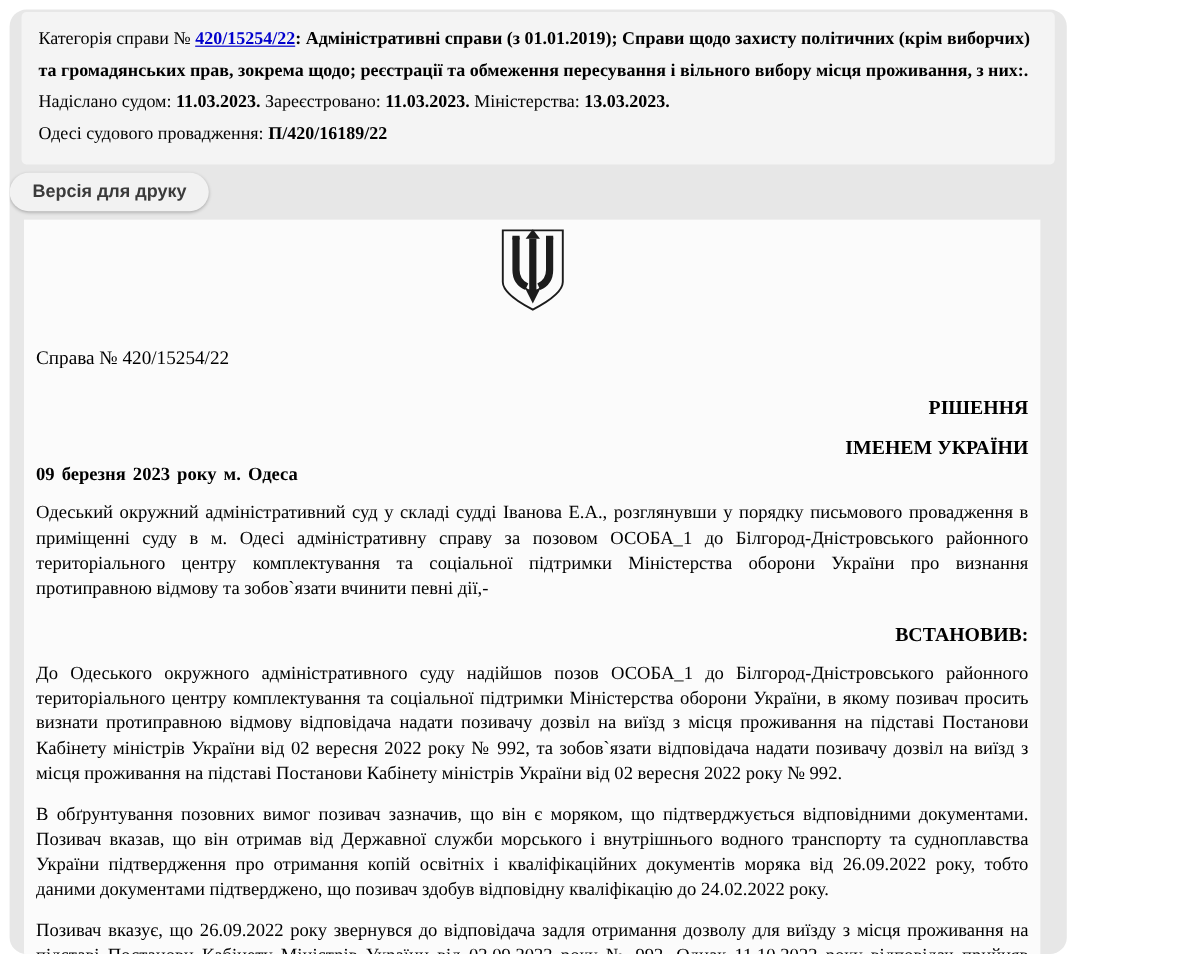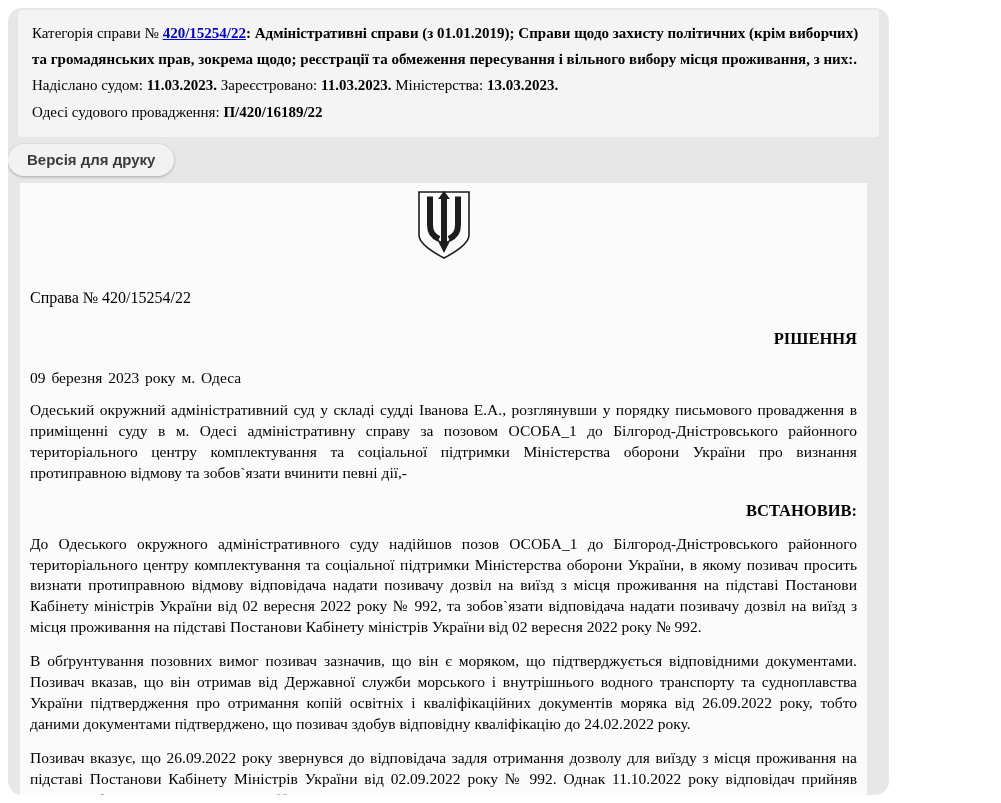--- a/index.html
+++ b/index.html
@@ -78,22 +78,23 @@
   }
   .h-center {
     text-align: right;
     font-weight: bold;
     font-size: 16.5px;
   }
   .title-main { margin-top: 22px; }
   .title-sub { margin-top: 13px; }
   .date-line {
     font-size: 15.5px;
-    margin-top: 20px;
+    margin-top: 4px;
     word-spacing: 2px;
+    font-weight: bold;
   }
   .body-p {
     font-size: 15.5px;
     line-height: 20.9px;
     text-align: justify;
     margin-top: 13px;
   }
   .established { margin-top: 17px; }
 </style>
 </head>
@@ -125,20 +126,21 @@
             </g>
             <path d="M31 2 L37 10 H25 Z" fill="#1c1c1c"></path>
             <path d="M31 64 L24 50 Q31 56 38 50 Z" fill="#1c1c1c"></path>
             <path d="M14 9 h6 M42 9 h6" stroke="#1c1c1c" stroke-width="3"></path>
           </svg>
         </span>
       </div>
 
       <p class="case-no">Справа № 420/15254/22</p>
       <p class="h-center title-main">РІШЕННЯ</p>
+      <p class="h-center title-sub">ІМЕНЕМ УКРАЇНИ</p>
       <p class="date-line">09 березня 2023 року м. Одеса</p>
 
       <p class="body-p">Одеський окружний адміністративний суд у складі судді Іванова Е.А., розглянувши у порядку письмового провадження в приміщенні суду в м. Одесі адміністративну справу за позовом ОСОБА_1 до Білгород-Дністровського районного територіального центру комплектування та соціальної підтримки Міністерства оборони України про визнання протиправною відмову та зобов`язати вчинити певні дії,-</p>
       <p class="h-center established">ВСТАНОВИВ:</p>
       <p class="body-p">До Одеського окружного адміністративного суду надійшов позов ОСОБА_1 до Білгород-Дністровського районного територіального центру комплектування та соціальної підтримки Міністерства оборони України, в якому позивач просить визнати протиправною відмову відповідача надати позивачу дозвіл на виїзд з місця проживання на підставі Постанови Кабінету міністрів України від 02 вересня 2022 року № 992, та зобов`язати відповідача надати позивачу дозвіл на виїзд з місця проживання на підставі Постанови Кабінету міністрів України від 02 вересня 2022 року № 992.</p>
       <p class="body-p">В обґрунтування позовних вимог позивач зазначив, що він є моряком, що підтверджується відповідними документами. Позивач вказав, що він отримав від Державної служби морського і внутрішнього водного транспорту та судноплавства України підтвердження про отримання копій освітніх і кваліфікаційних документів моряка від 26.09.2022 року, тобто даними документами підтверджено, що позивач здобув відповідну кваліфікацію до 24.02.2022 року.</p>
       <p class="body-p">Позивач вказує, що 26.09.2022 року звернувся до відповідача задля отримання дозволу для виїзду з місця проживання на підставі Постанови Кабінету Міністрів України від 02.09.2022 року № 992. Однак 11.10.2022 року відповідач прийняв рішення оформлене у вигляді листа № 2980 яким відмовив в задоволенні заяви позивача. Та в даному рішенні відповідач вказує на те, що на теперішній час відсутній порядок надання дозволів на виїзд з місця проживання від керівника відповідного районного територіального центру комплектування та соціальної підтримки для осіб, які приймають для роботи на морських суднах за межами України.</p>
 
     </div>
   </div>

